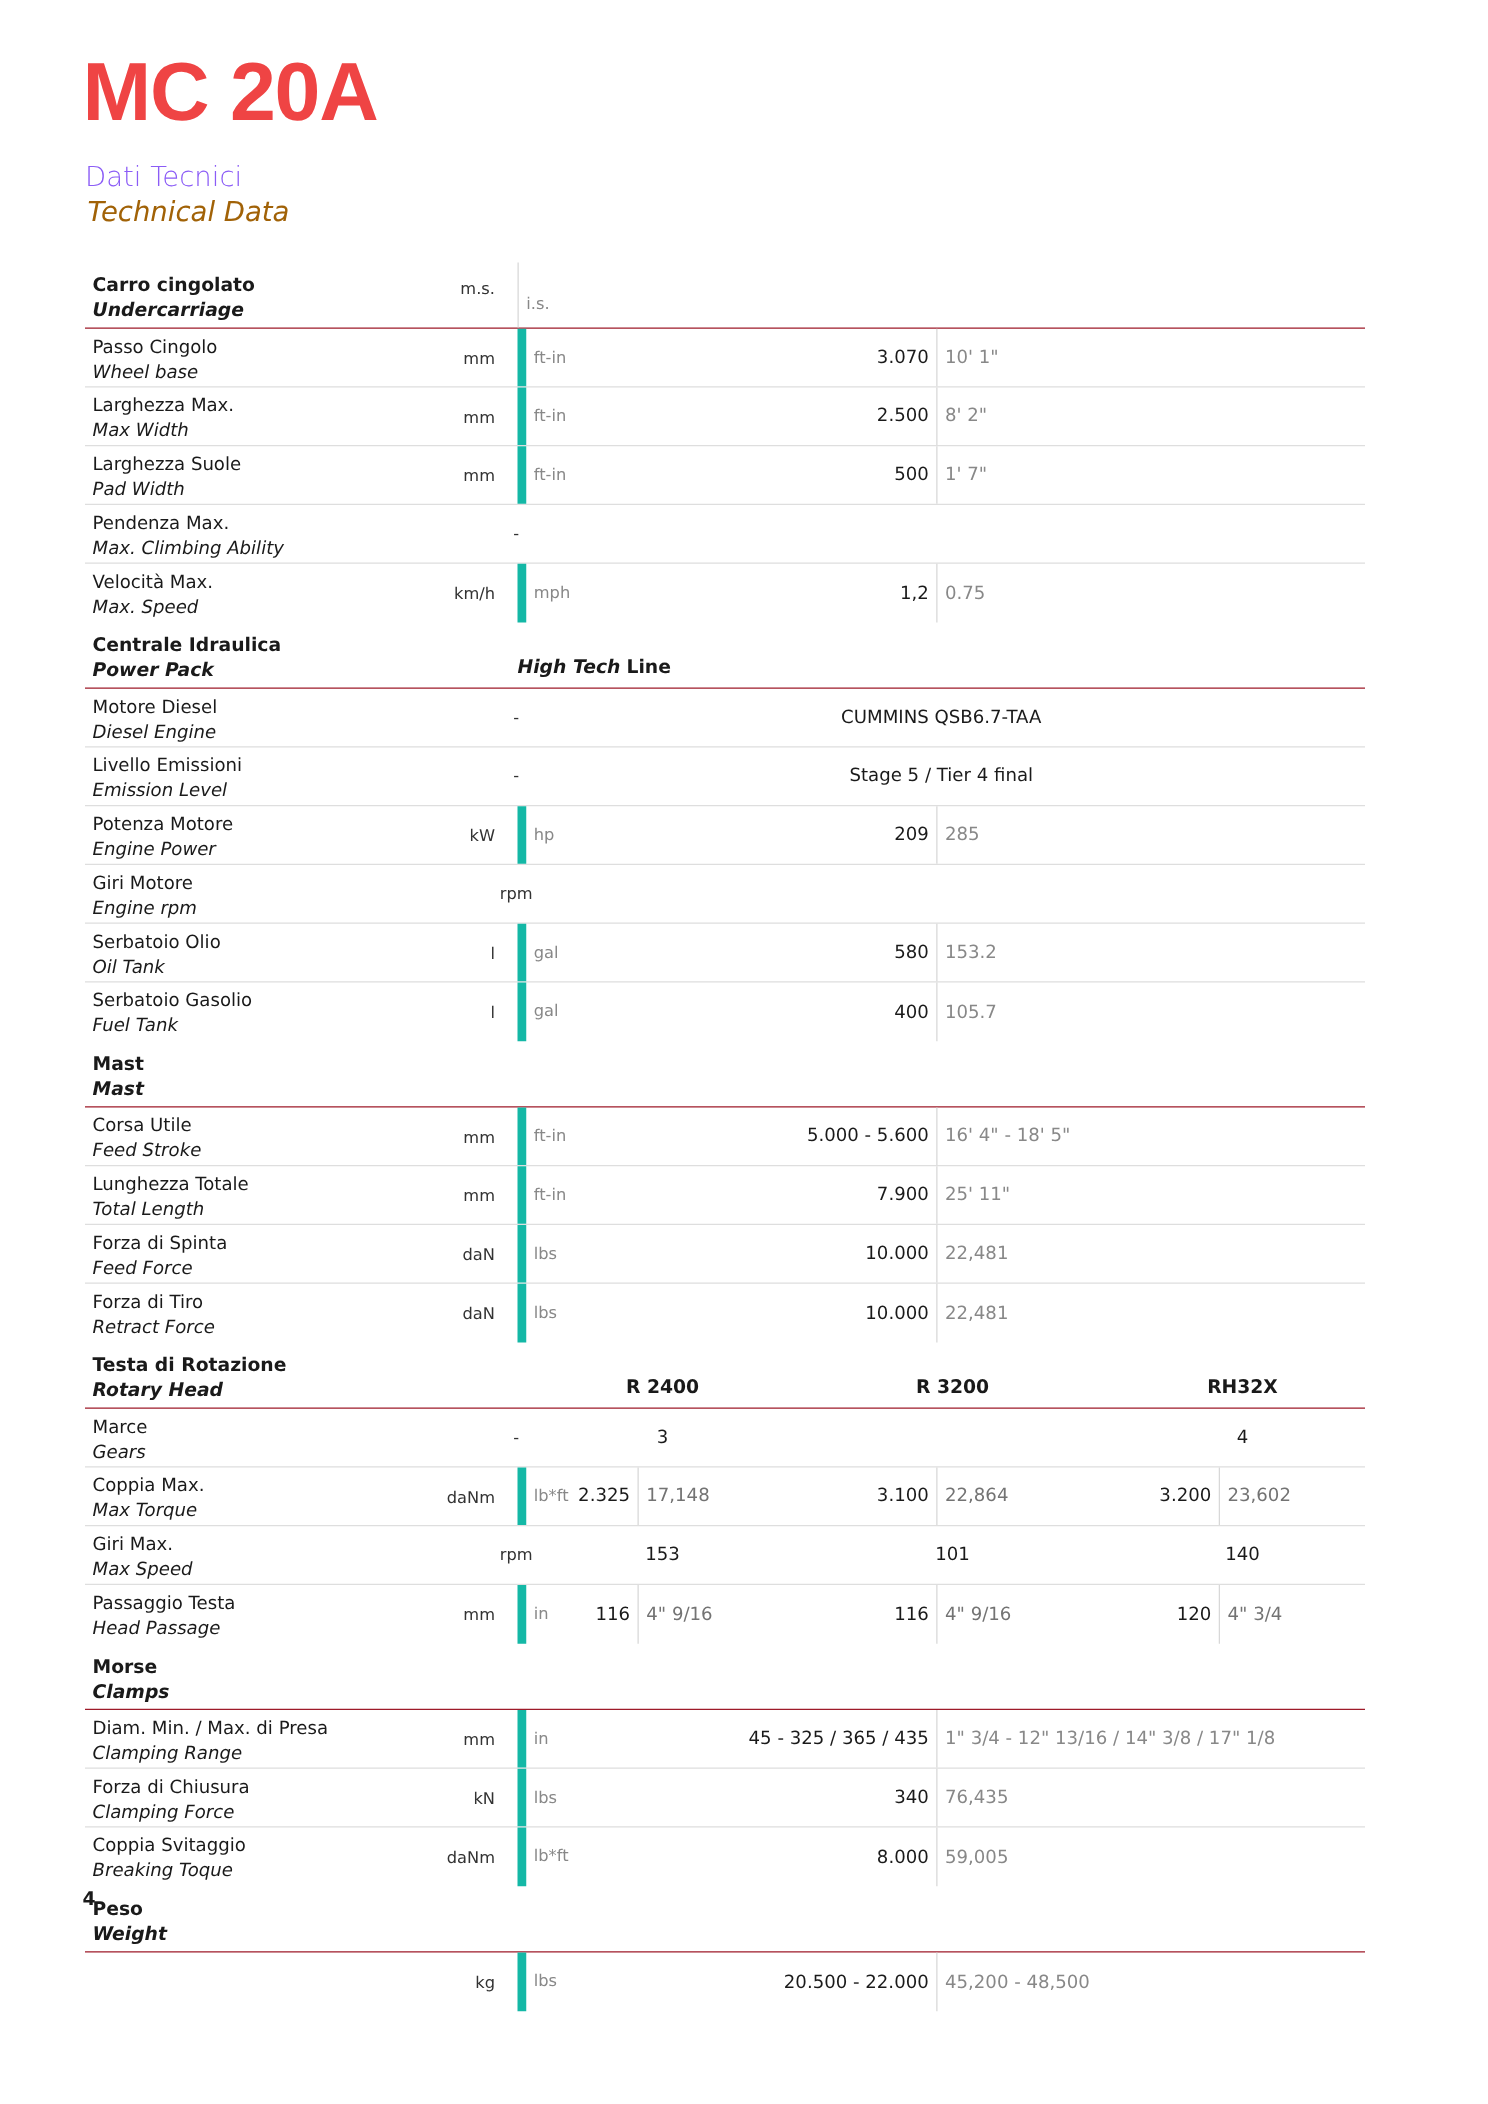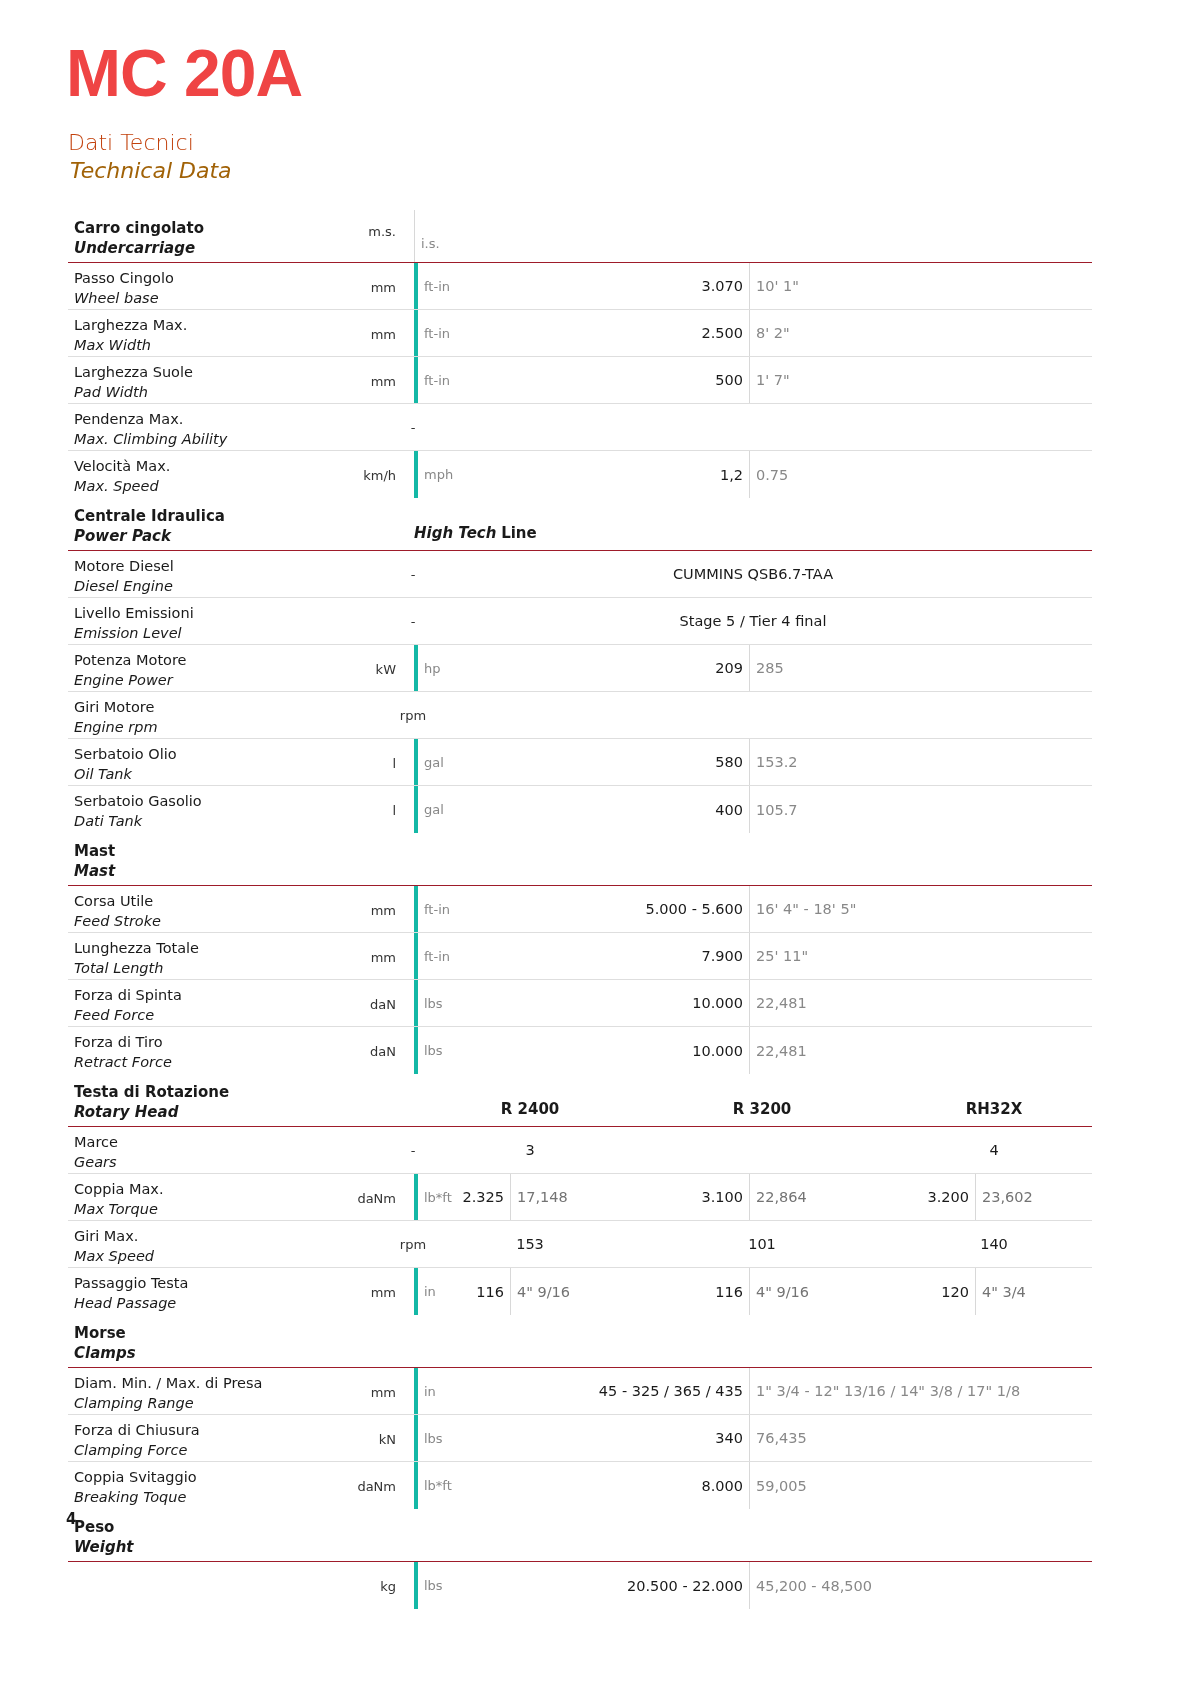--- a/index.html
+++ b/index.html
@@ -1,29 +1,29 @@
 <!DOCTYPE html>
 <html><head>
 <meta charset="utf-8">
 <style>
   html, body { margin: 0; padding: 0; background: #ffffff; }
   body { width: 1190px; height: 1683px; position: relative; font-family: "DejaVu Sans", sans-serif; color: #1a1a1a; overflow: hidden; }
   .title { position: absolute; left: 66px; top: 40px; font-family: "Liberation Sans", sans-serif; font-weight: bold; font-size: 66px; letter-spacing: -1px; color: #ef4444; line-height: 1; }
-  .sub1 { position: absolute; left: 68px; top: 130px; font-size: 22px; color: #c2410c; font-weight: 300; }
+  .sub1 { position: absolute; left: 68px; top: 130px; font-size: 22px; color: #8b5cf6; font-weight: 300; }
   .sub2 { position: absolute; left: 70px; top: 158px; font-size: 22px; color: #a16207; font-style: italic; font-weight: 300; }
   .tbl { position: absolute; left: 68px; top: 210px; width: 1024px; }
   .row { position: relative; height: 47px; border-bottom: 1px solid #dedede; box-sizing: border-box; }
   .row.sec { border-bottom: 1.5px solid #9e1b2a; height: 53px; }
   .row.last { border-bottom: none; }
   .lbl { position: absolute; left: 6px; top: 5px; font-size: 14.5px; line-height: 20px; }
   .lbl .it { font-style: italic; display: block; }
   .sec .lbl { top: 8px; font-weight: bold; font-size: 15px; }
   .sec .lbl .en { font-style: italic; font-weight: bold; }
   .ums { position: absolute; right: 690px; top: 1px; height: 100%; display: flex; align-items: center; font-size: 13px; color: #333; padding-right: 6px; }
-  .uis { position: absolute; left: 346px; top: 0; height: 100%; display: flex; align-items: center; font-size: 13px; color: #888; padding-left: 6px; border-left: 4px solid #14b8a6; }
+  .uis { position: absolute; left: 346px; top: 0; height: 100%; display: flex; align-items: center; font-size: 13px; color: #888; padding-left: 6px; border-left: 7px solid #14b8a6; }
   .sec .uis, .sec .ums { top: 14px; height: auto; border-left: 1px solid #d8d8d8; }
   .sec .ums { border-left: none; top: 14px; }
   .sec .uis { top: 0; height: 100%; align-items: center; padding-top: 14px; box-sizing: border-box; }
   .ucenter { position: absolute; left: 260px; width: 170px; top: 0; height: 100%; display: flex; align-items: center; justify-content: center; font-size: 13px; color: #333; }
   .vms { position: absolute; right: 343px; top: 0; height: 100%; display: flex; align-items: center; font-size: 14.5px; padding-right: 6px; }
   .vis { position: absolute; left: 681px; top: 0; height: 100%; display: flex; align-items: center; font-size: 14.5px; color: #888; padding-left: 6px; border-left: 1px solid #d8d8d8; }
   .vcenter { position: absolute; left: 346px; right: 0; top: 0; height: 100%; display: flex; align-items: center; justify-content: center; font-size: 14.5px; }
   .hdr-center { position: absolute; left: 346px; right: 0; bottom: 8px; font-size: 15px; }
   .hdr-center .ital { font-style: italic; font-weight: bold; }
   .hdr-center .norm { font-weight: bold; }
@@ -107,21 +107,21 @@
     <div class="ucenter">rpm</div>
   </div>
   <div class="row">
     <div class="lbl"><span>Serbatoio Olio</span><span class="it">Oil Tank</span></div>
     <div class="ums">l</div>
     <div class="uis">gal</div>
     <div class="vms">580</div>
     <div class="vis">153.2</div>
   </div>
   <div class="row last">
-    <div class="lbl"><span>Serbatoio Gasolio</span><span class="it">Dati Tank</span></div>
+    <div class="lbl"><span>Serbatoio Gasolio</span><span class="it">Fuel Tank</span></div>
     <div class="ums">l</div>
     <div class="uis">gal</div>
     <div class="vms">400</div>
     <div class="vis">105.7</div>
   </div>
 
   <div class="row sec">
     <div class="lbl"><span>Mast</span><span class="it en">Mast</span></div>
   </div>
   <div class="row">

